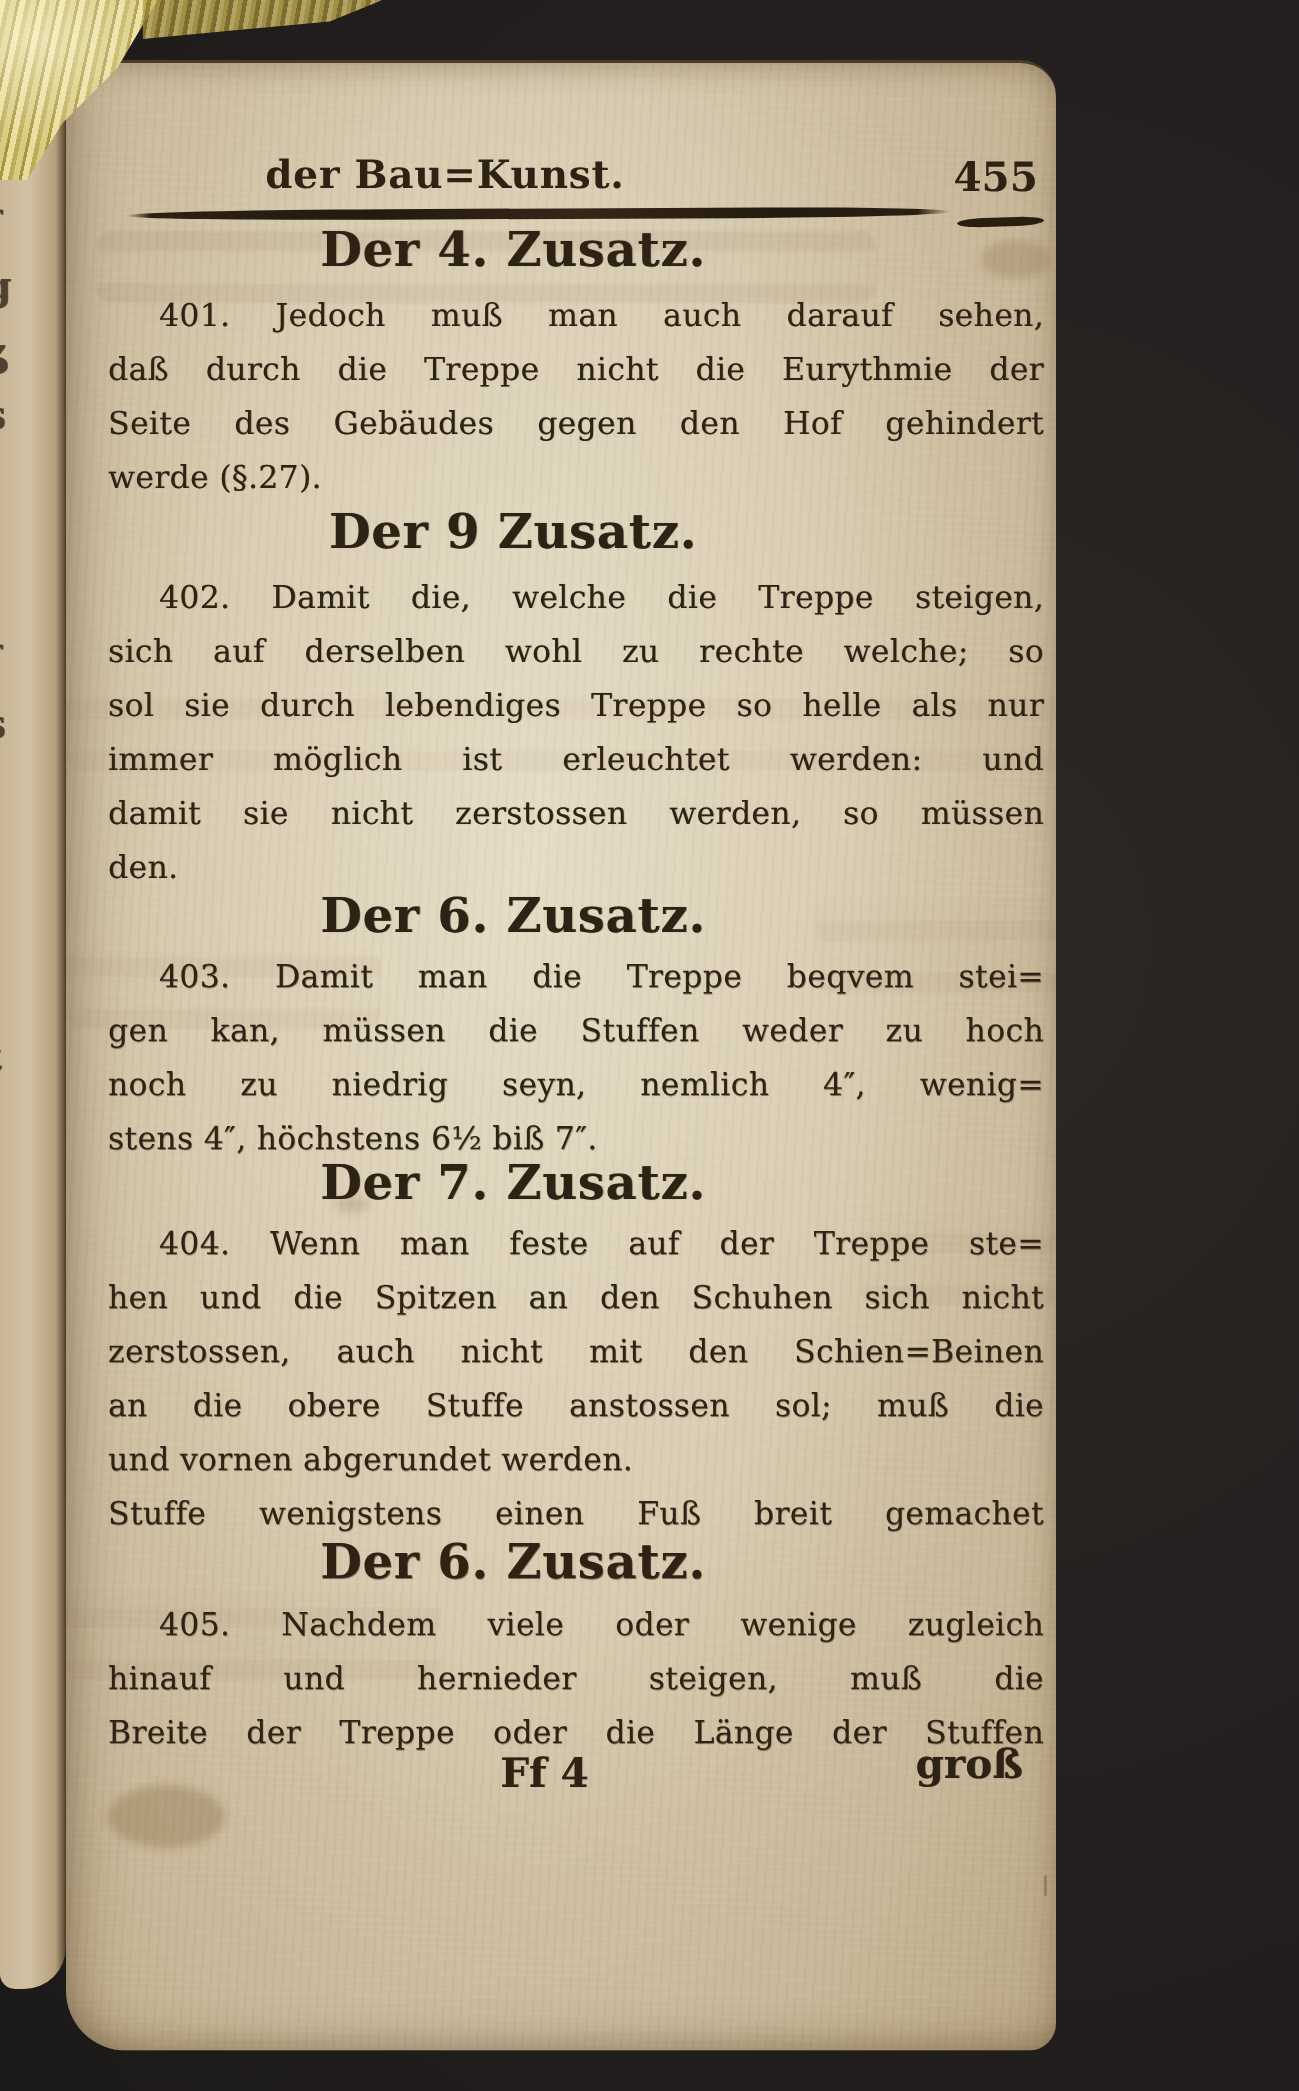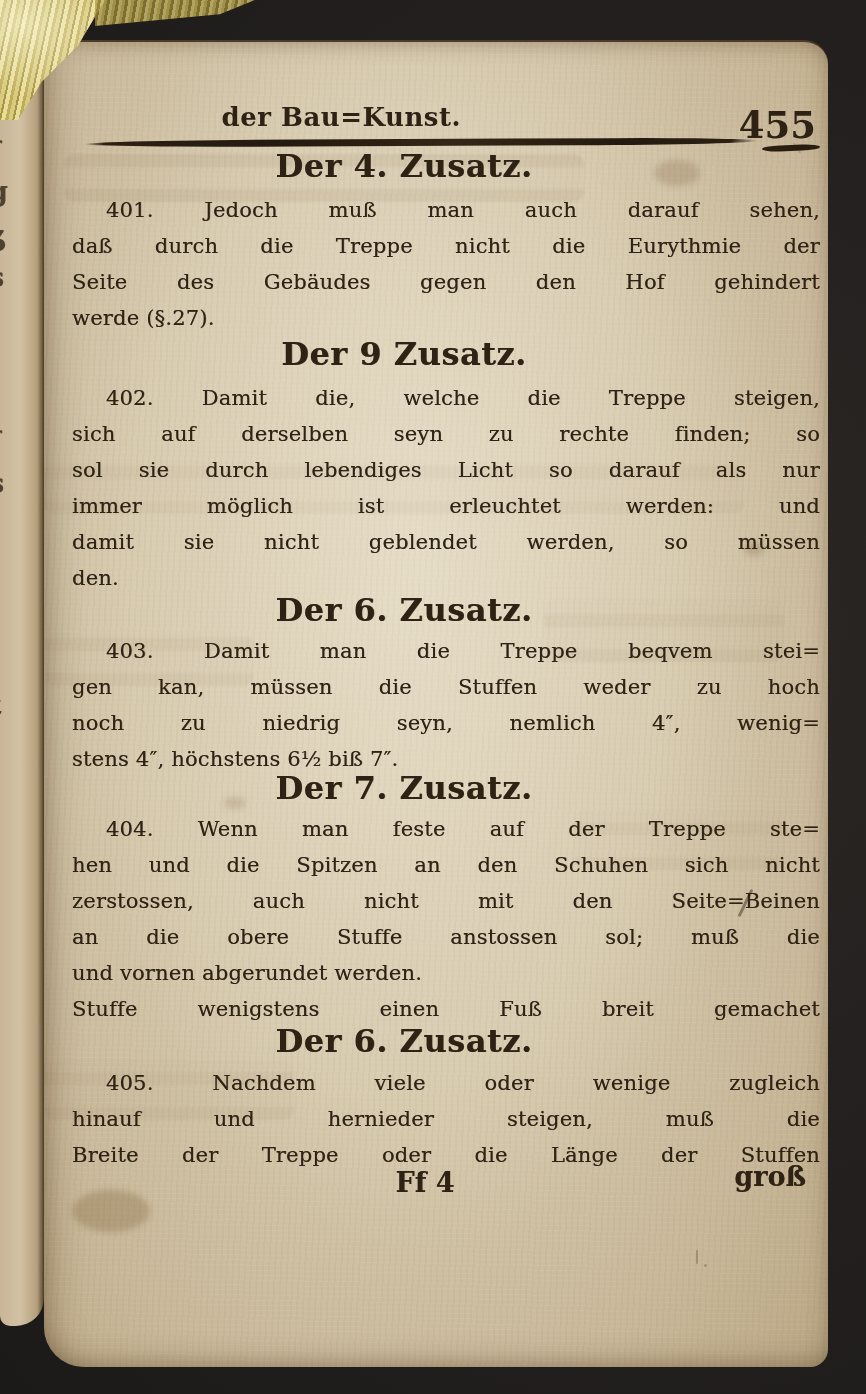--- a/index.html
+++ b/index.html
@@ -32,21 +32,21 @@
     border-radius:0 0 28px 10px;
   }
   .left-strip .frag{
     position:absolute;left:-11px;color:rgba(43,30,17,.62);
     font-weight:bold;font-size:27px;line-height:1;
     text-shadow:.3px .3px 0 rgba(43,30,17,.4);
   }
 
   
   .page{
-    position:absolute;left:44px;top:40px;width:784px;height:1325px;overflow:hidden;
+    position:absolute;left:44px;top:40px;width:660px;height:1325px;overflow:hidden;
     border-radius:8px 24px 18px 40px;
     border-top:2px solid #4b3b27;
     background:
       radial-gradient(ellipse at 48% 38%, rgba(255,252,240,.30), transparent 62%),
       repeating-linear-gradient(93deg, rgba(120,95,60,.05) 0 2px, transparent 2px 6px),
       repeating-linear-gradient(1deg, rgba(255,250,235,.05) 0 1px, transparent 1px 5px),
       radial-gradient(ellipse at 45% 42%, #dcd0b6 0%, #d5c8ac 45%, #c9b89a 76%, #b9a784 100%);
     box-shadow:
       inset 26px 0 34px -22px rgba(86,62,34,.45),
       inset -14px 0 26px -18px rgba(86,62,34,.35),
@@ -61,21 +61,21 @@
   .stain{position:absolute;border-radius:50%;filter:blur(3px);}
   .pen-mark{position:absolute;background:rgba(66,48,30,.5);border-radius:2px;}
 
   
   .content{position:absolute;left:28px;right:8px;top:0;}
   .header-row{position:relative;margin-top:60px;height:32px;}
   .running-title{
     position:absolute;left:36%;transform:translateX(-50%);
     font-size:26px;font-weight:bold;letter-spacing:.5px;
   }
-  .page-number{position:absolute;right:4px;top:1px;font-size:37px;font-weight:bold;}
+  .page-number{position:absolute;right:4px;top:1px;font-size:27px;font-weight:bold;}
   .rule-row{position:relative;margin-top:3px;height:12px;}
   .rule-main{
     position:absolute;left:12px;right:62px;top:2px;height:7px;transform:rotate(-.25deg);
     border-radius:60% 40% 50% 60% / 100% 90% 100% 90%;
     background:linear-gradient(90deg, rgba(40,28,16,0) 0%, #2c2013 3%, #241a0f 30%, #352617 55%, #241a0f 80%, #2c2013 96%, rgba(40,28,16,0) 100%);
   }
   .rule-dash{
     position:absolute;right:0;top:8px;width:58px;height:6px;transform:rotate(-2deg);
     border-radius:50%/80%;background:#2a1e11;
   }
@@ -150,40 +150,40 @@
       <div class="m-p401">
         <div class="line first">401. Jedoch muß man auch darauf sehen,</div>
         <div class="line">daß durch die Treppe nicht die Eurythmie der</div>
         <div class="line">Seite des Gebäudes gegen den Hof gehindert</div>
         <div class="line last">werde (§.27).</div>
       </div>
 
       <div class="heading m-h5">Der 9 Zusatz.</div>
       <div class="m-p402">
         <div class="line first">402. Damit die, welche die Treppe steigen,</div>
-        <div class="line">sich auf derselben seyn zu rechte finden; so</div>
-        <div class="line">sol sie durch lebendiges Licht so darauf als nur</div>
+        <div class="line">sich auf derselben wohl zu rechte welche; so</div>
+        <div class="line">sol sie durch lebendiges Treppe so helle als nur</div>
         <div class="line">immer möglich ist erleuchtet werden: und</div>
-        <div class="line">damit sie nicht geblendet werden, so müssen</div>
+        <div class="line">damit sie nicht zerstossen werden, so müssen</div>
         <div class="line last">den.</div>
       </div>
 
       <div class="heading m-h6">Der 6. Zusatz.</div>
       <div class="m-p403">
         <div class="line first">403. Damit man die Treppe beqvem stei=</div>
         <div class="line">gen kan, müssen die Stuffen weder zu hoch</div>
         <div class="line">noch zu niedrig seyn, nemlich 4″, wenig=</div>
         <div class="line last">stens 4″, höchstens 6½ biß 7″.</div>
       </div>
 
       <div class="heading m-h7">Der 7. Zusatz.</div>
       <div class="m-p404">
         <div class="line first">404. Wenn man feste auf der Treppe ste=</div>
         <div class="line">hen und die Spitzen an den Schuhen sich nicht</div>
-        <div class="line">zerstossen, auch nicht mit den Seite=Beinen</div>
+        <div class="line">zerstossen, auch nicht mit den Schien=Beinen</div>
         <div class="line">an die obere Stuffe anstossen sol; muß die</div>
         <div class="line last">und vornen abgerundet werden.</div>
         <div class="line">Stuffe wenigstens einen Fuß breit gemachet</div>
       </div>
 
       <div class="heading m-h8">Der 6. Zusatz.</div>
       <div class="m-p405">
         <div class="line first">405. Nachdem viele oder wenige zugleich</div>
         <div class="line">hinauf und hernieder steigen, muß die</div>
         <div class="line">Breite der Treppe oder die Länge der Stuffen</div>

